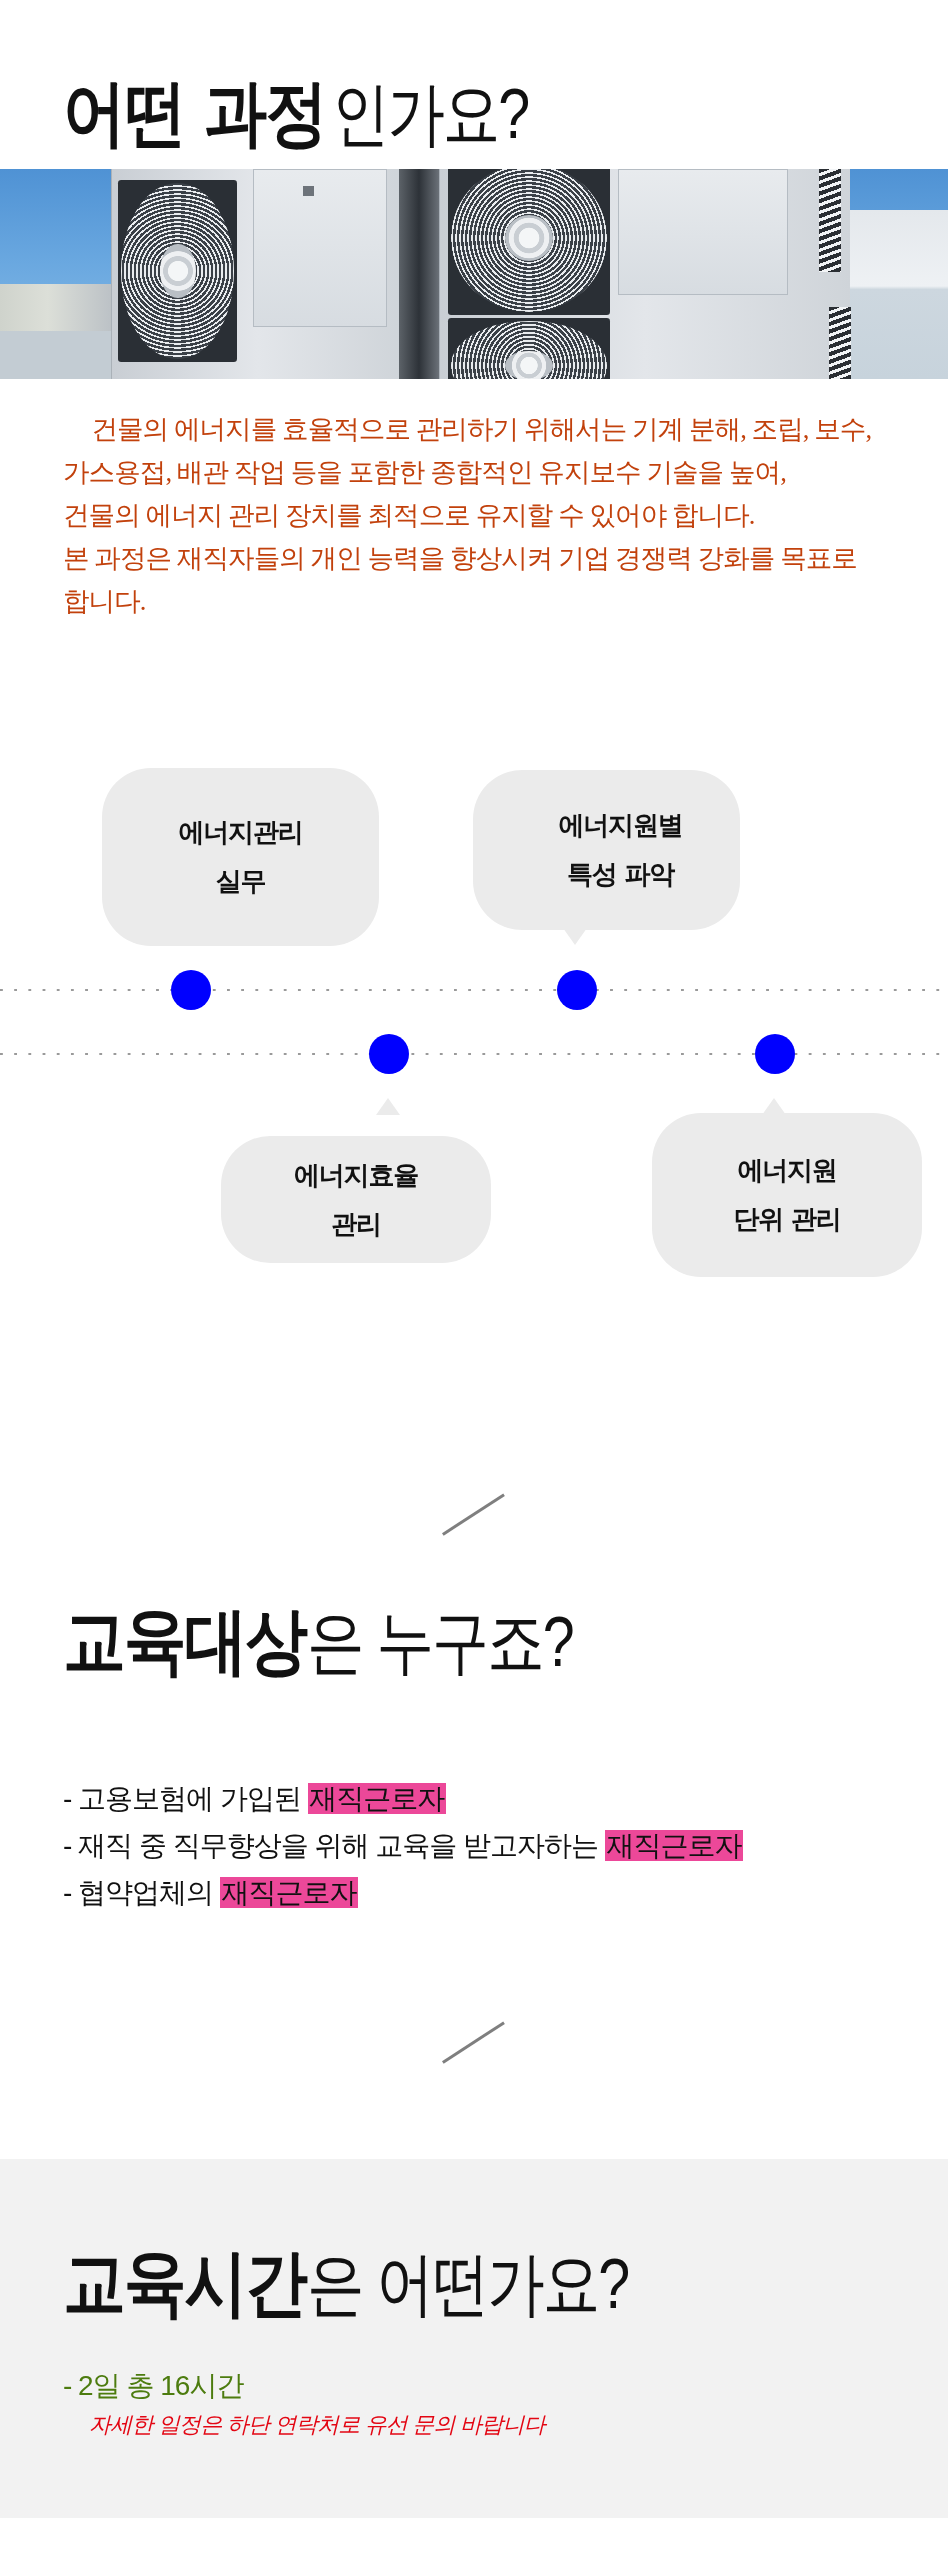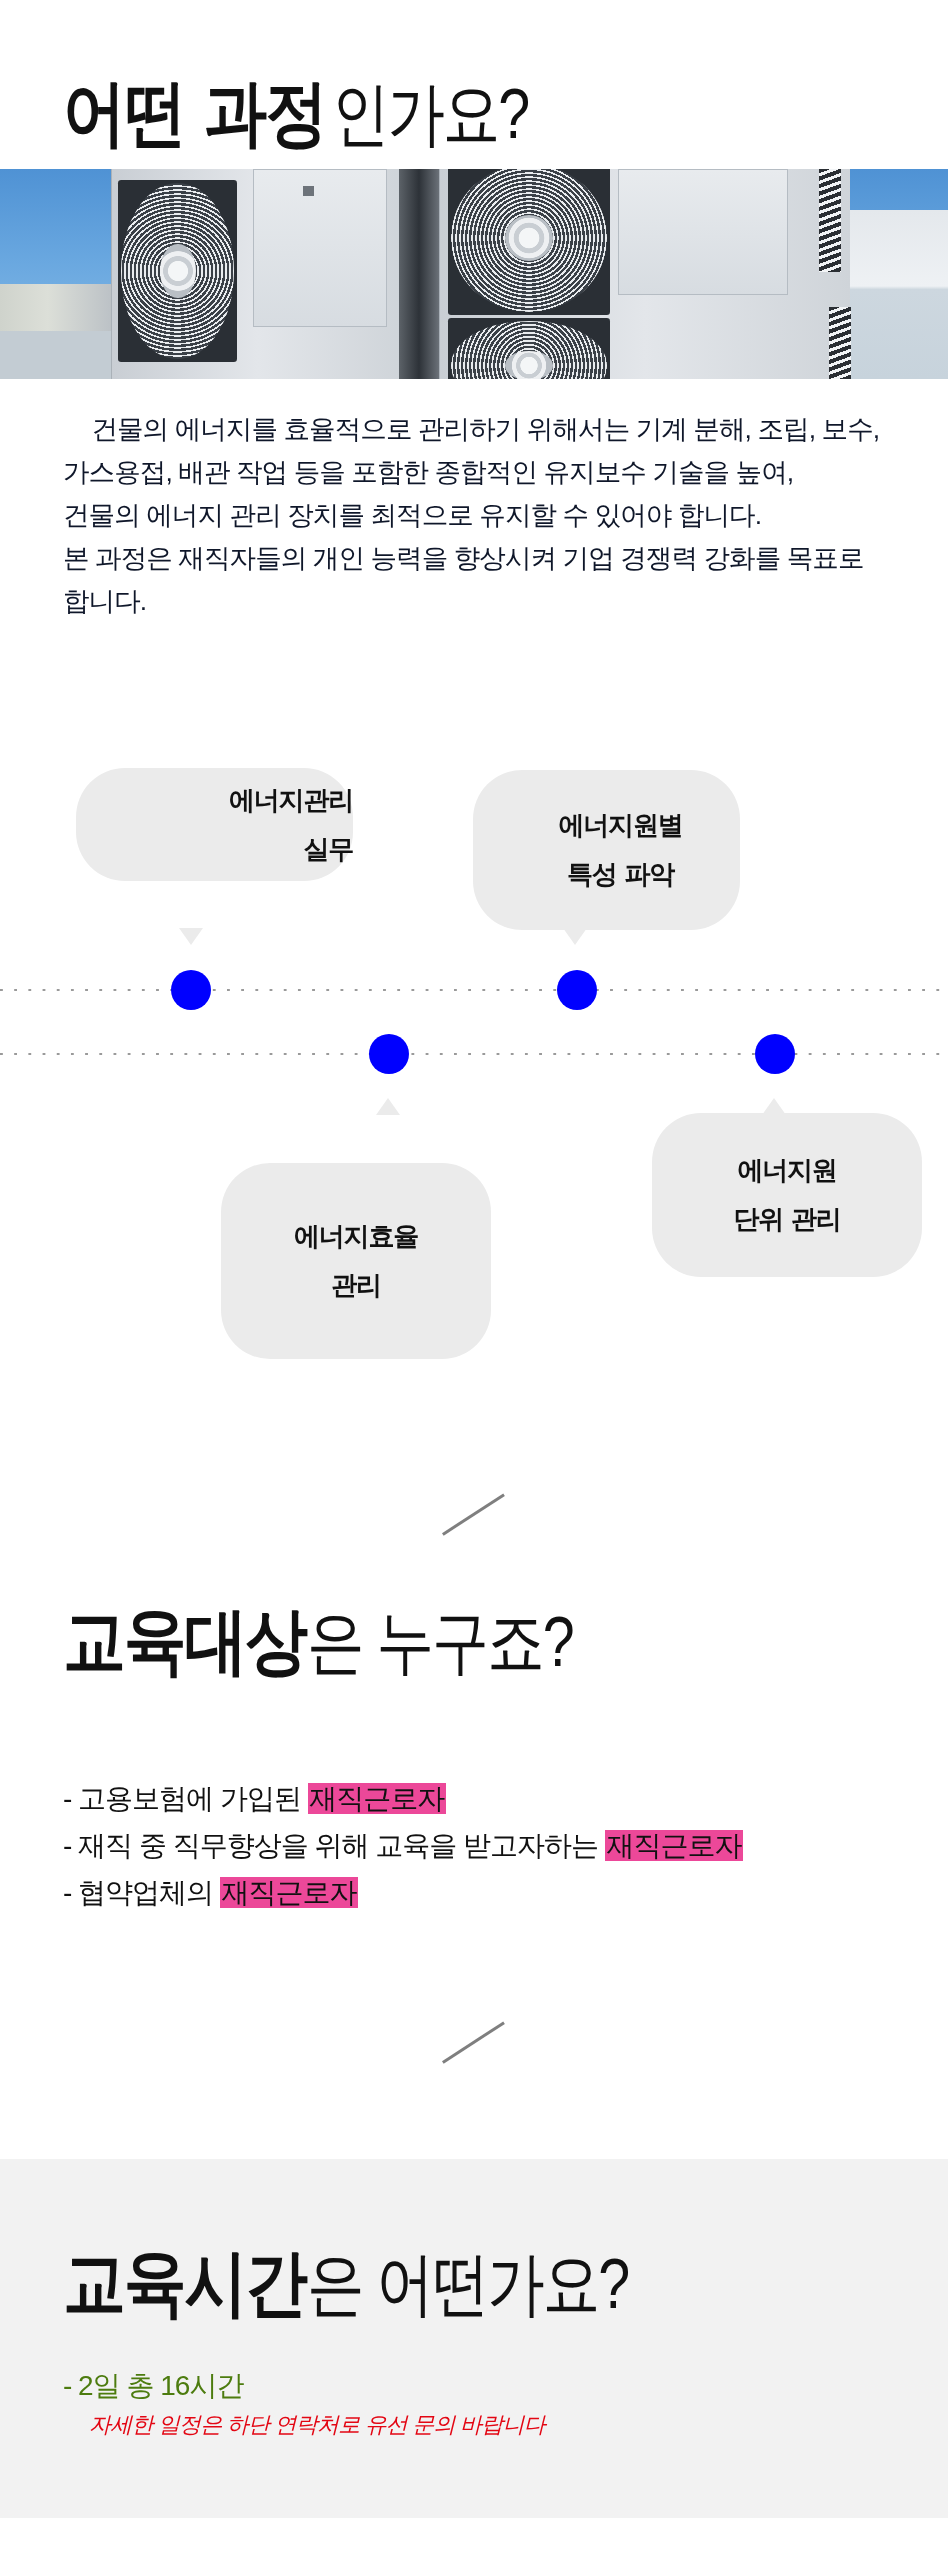--- a/index.html
+++ b/index.html
@@ -28,22 +28,22 @@
   .photo .gap { position: absolute; left: 399px; top: 0; width: 40px; height: 210px; background: linear-gradient(90deg, #5c6268, #2d3238 50%, #6b7178); }
   .photo .panel { position: absolute; border: 1.6px solid #b5bcc3; background: linear-gradient(180deg, #e8ebee, #d7dce1); }
   .photo .fan { position: absolute; border-radius: 3.2px; background: #2a2f35; overflow: hidden; }
   .photo .fan::before { content: ""; position: absolute; inset: 3.2px; border-radius: 50%;
     background: repeating-radial-gradient(circle at 50% 50%, #e9ecef 0 1.6px, #3a4047 1.6px 4px); }
   .photo .fan::after { content: ""; position: absolute; left: 35%; top: 35%; width: 30%; height: 30%; border-radius: 50%;
     background: radial-gradient(circle, #f4f6f7 0 30%, #c9ced3 32% 45%, #eef0f2 47% 60%, #b9bfc5 62%); }
   .photo .louver { position: absolute; background: repeating-linear-gradient(160deg, #2a2e33 0 4px, #f2f4f6 4px 7.1px); }
 
   
-  .intro { position: absolute; left: 63px; top: 408px; width: 838px; font-size: 26.5px; line-height: 43px; color: #0f172a;
-    font-family: Liberation Sans, sans-serif; letter-spacing: -0.9px; font-weight: 400; }
+  .intro { position: absolute; left: 63px; top: 408px; width: 838px; font-size: 26.5px; line-height: 43px; color: #c2410c;
+    font-family: Liberation Serif, serif; letter-spacing: -0.9px; font-weight: 400; }
   .intro p { white-space: nowrap; }
   .intro p.indent { padding-left: 28.4px; }
 
   
   .dotline { position: absolute; left: 0; width: 948px; height: 2.4px;
     background-image: linear-gradient(90deg, #9a9a9a 0 2.4px, transparent 2.4px 14.2px); background-size: 14.2px 2.4px; }
   .dot { position: absolute; width: 40px; height: 40px; border-radius: 50%; background: #0000ff; }
 
   .bubble { position: absolute; background: #ebebeb; border-radius: 49px; display: flex; flex-direction: column;
     align-items: center; justify-content: center; text-align: center; }
@@ -96,37 +96,37 @@
   <p>가스용접, 배관 작업 등을 포함한 종합적인 유지보수 기술을 높여,</p>
   <p>건물의 에너지 관리 장치를 최적으로 유지할 수 있어야 합니다.</p>
   <p>본 과정은 재직자들의 개인 능력을 향상시켜 기업 경쟁력 강화를 목표로</p>
   <p>합니다.</p>
 </div>
 
 <div>
   <div class="dotline" style="top:989px;"></div>
   <div class="dotline" style="top:1053px;"></div>
 
-  <div class="bubble" style="left:76px; top:768px; width:277px; height:113px;align-items:flex-end;">
+  <div class="bubble" style="left:102px; top:768px; width:277px; height:178px;">
     <span>에너지관리</span>
     <span>실무</span>
   </div>
   <div class="tail-down" style="left:179px; top:928px;"></div>
   <div class="dot" style="left:171px; top:970px;"></div>
 
   <div class="bubble" style="left:473px; top:770px; width:267px; height:160px;padding-left:28px;">
     <span>에너지원별</span>
     <span>특성 파악</span>
   </div>
   <div class="tail-down" style="left:563px; top:928px;"></div>
   <div class="dot" style="left:557px; top:970px;"></div>
 
   <div class="dot" style="left:369px; top:1034px;"></div>
   <div class="tail-up" style="left:376px; top:1098px;"></div>
-  <div class="bubble" style="left:221px; top:1163px; width:270px; height:196px;">
+  <div class="bubble" style="left:221px; top:1136px; width:270px; height:127px;">
     <span>에너지효율</span>
     <span>관리</span>
   </div>
 
   <div class="dot" style="left:755px; top:1034px;"></div>
   <div class="tail-up" style="left:762px; top:1098px;"></div>
   <div class="bubble" style="left:604px; top:1113px; width:270px; height:164px;margin-left:48px;">
     <span>에너지원</span>
     <span>단위 관리</span>
   </div>

